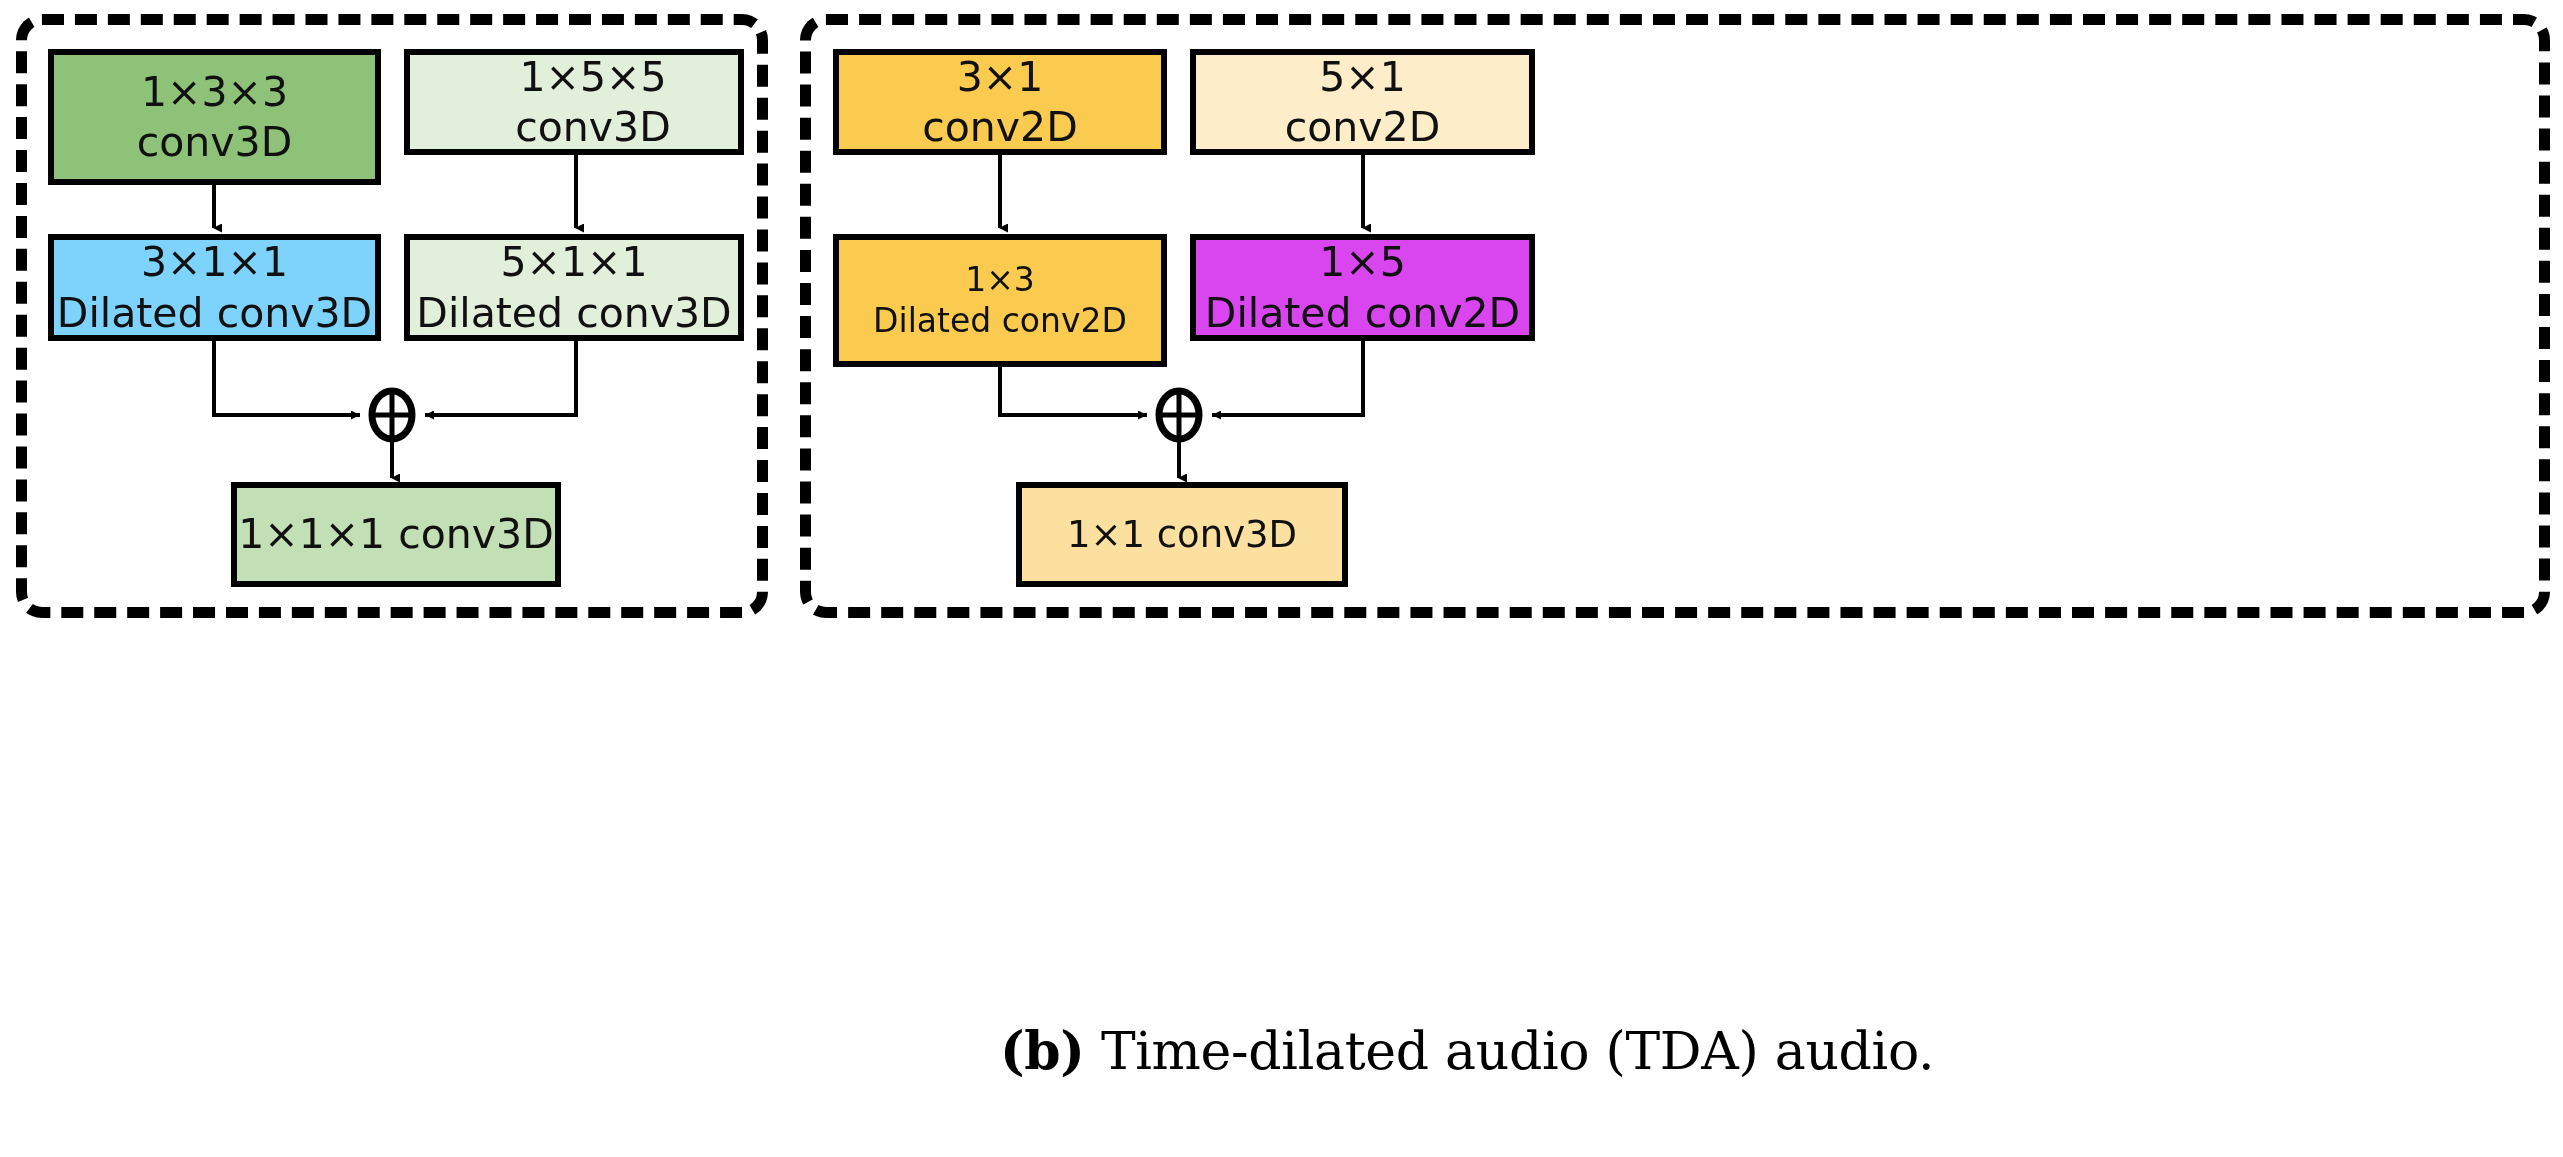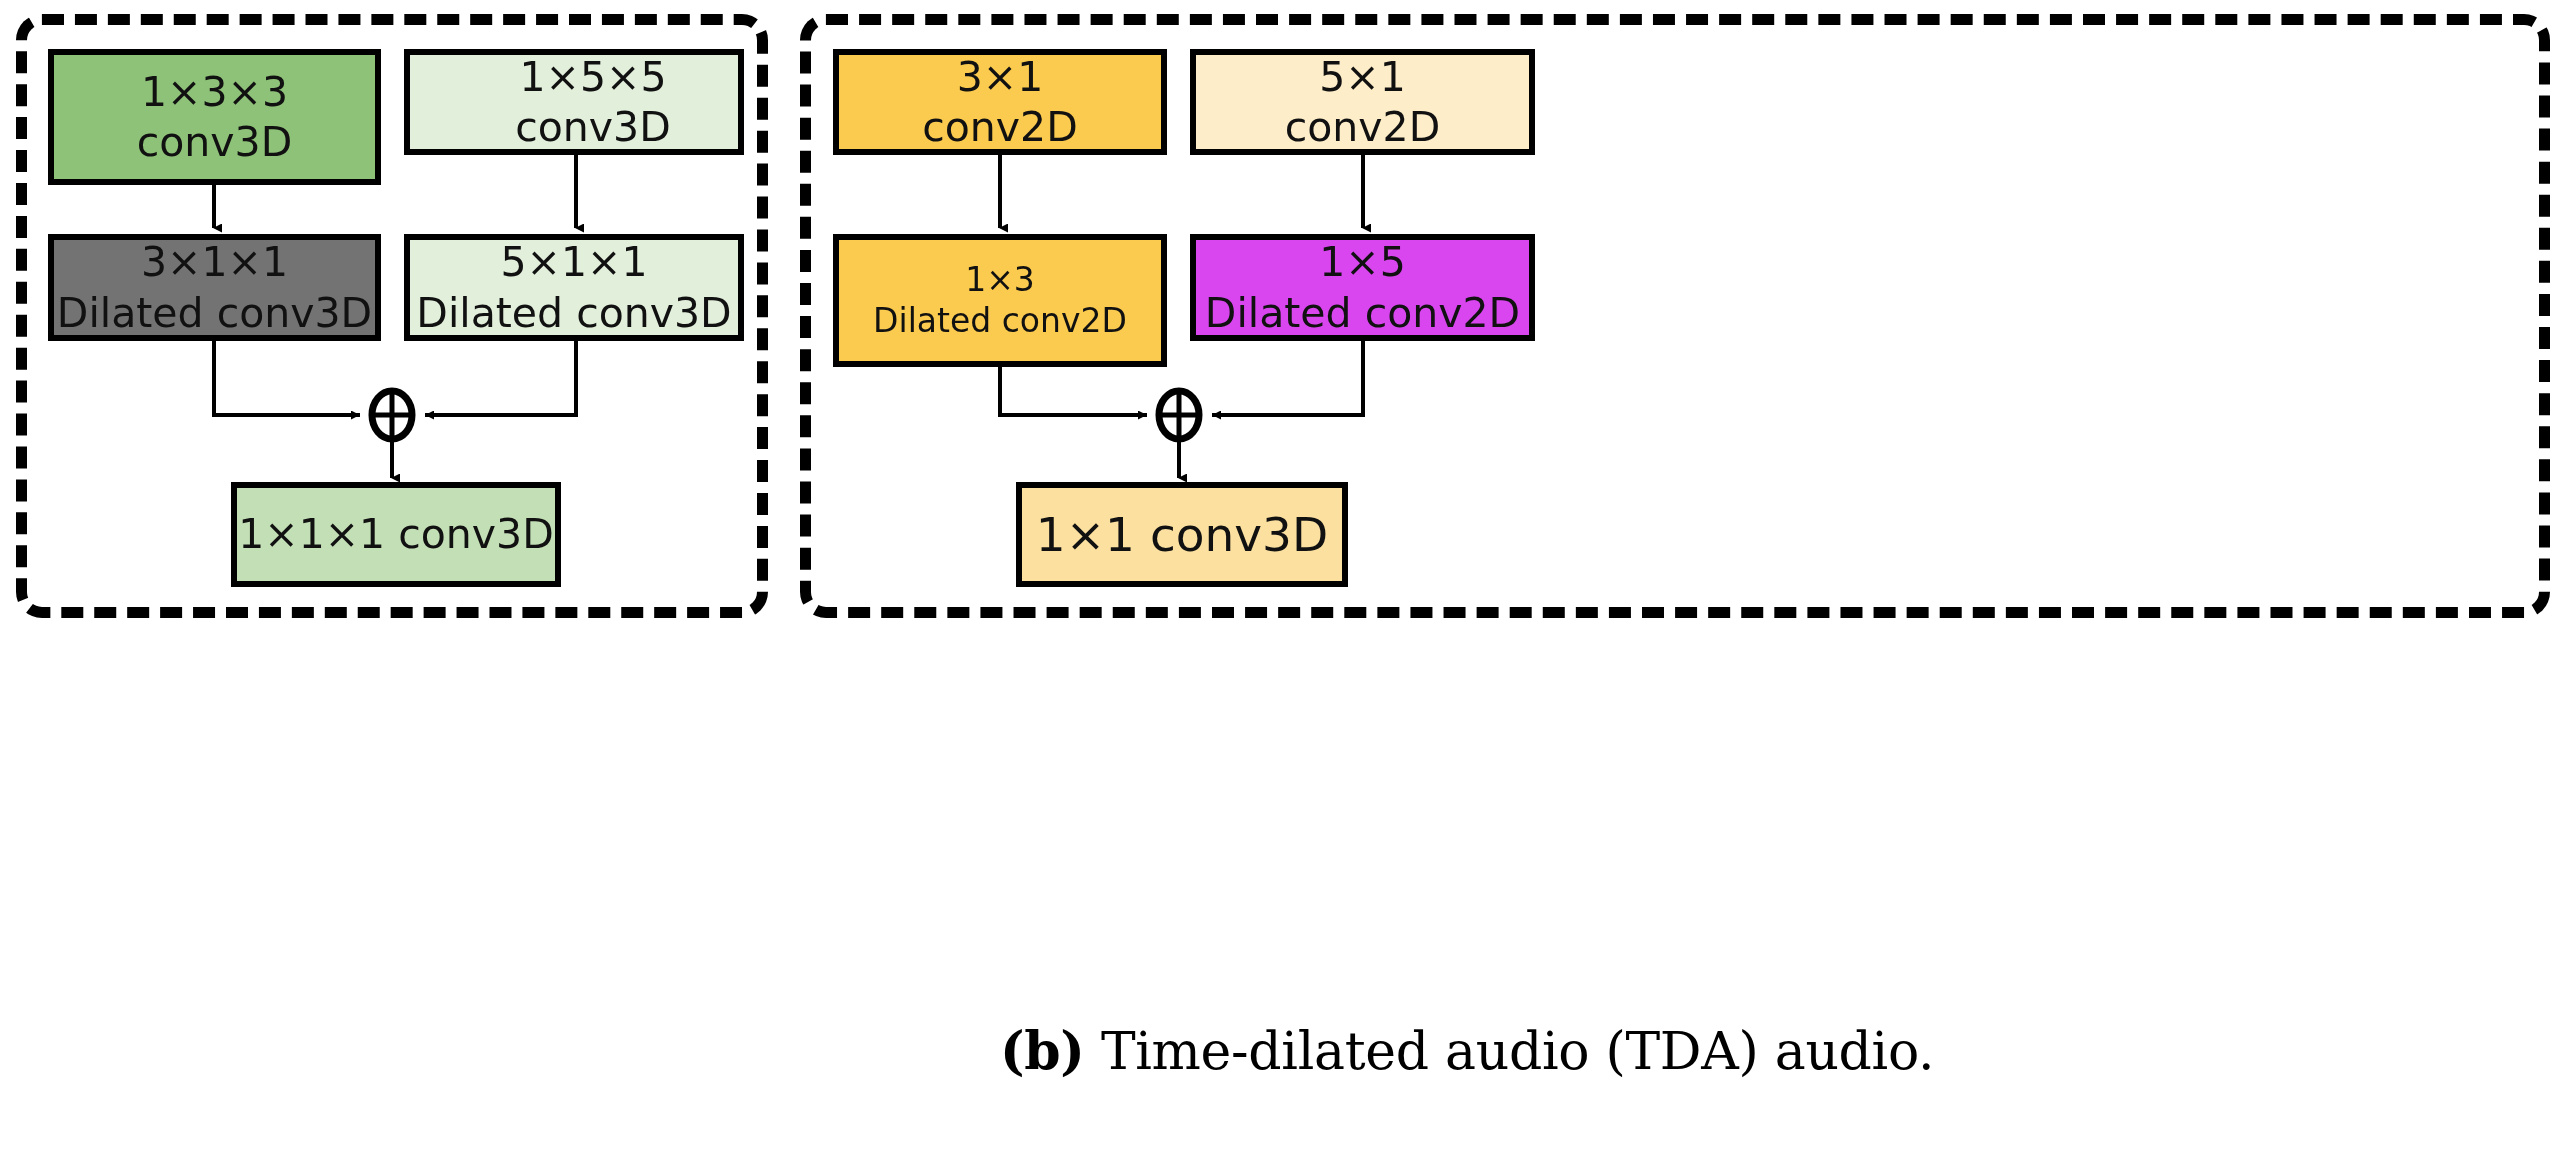--- a/index.html
+++ b/index.html
@@ -121,21 +121,21 @@
   <div class="node" id="a-tl" style="left: 48px; top: 49px; width: 333px; height: 136px; font-size: 41px; background: rgb(142, 194, 120);">
     <span class="l1">1×3×3</span>
     <span class="l2">conv3D</span>
   </div>
 
   <div class="node" id="a-tr" style="left: 404px; top: 49px; width: 340px; height: 106px; font-size: 41px; background: rgb(226, 239, 219); padding-left: 38px;">
     <span class="l1">1×5×5</span>
     <span class="l2">conv3D</span>
   </div>
 
-  <div class="node" id="a-ml" style="left: 48px; top: 234px; width: 333px; height: 107px; font-size: 41px; background: #737373;">
+  <div class="node" id="a-ml" style="left: 48px; top: 234px; width: 333px; height: 107px; font-size: 41px; background: #7dd3fc;">
     <span class="l1">3×1×1</span>
     <span class="l2">Dilated conv3D</span>
   </div>
 
   <div class="node" id="a-mr" style="left: 404px; top: 234px; width: 340px; height: 107px; font-size: 41px; background: rgb(226, 239, 219);">
     <span class="l1">5×1×1</span>
     <span class="l2">Dilated conv3D</span>
   </div>
 
   <div class="node single" id="a-out" style="left: 231px; top: 482px; width: 330px; height: 105px; font-size: 41px; background: rgb(195, 223, 181);">
@@ -157,21 +157,21 @@
   <div class="node" id="b-ml" style="left: 833px; top: 234px; width: 334px; height: 133px; font-size: 33px; background: rgb(251, 203, 79);">
     <span class="l1">1×3</span>
     <span class="l2">Dilated conv2D</span>
   </div>
 
   <div class="node" id="b-mr" style="left: 1190px; top: 234px; width: 345px; height: 107px; font-size: 41px; background: #d946ef;">
     <span class="l1">1×5</span>
     <span class="l2">Dilated conv2D</span>
   </div>
 
-  <div class="node single" id="b-out" style="left: 1016px; top: 482px; width: 332px; height: 105px; font-size: 47px; background: rgb(251, 224, 160);">
+  <div class="node single" id="b-out" style="left: 1016px; top: 482px; width: 332px; height: 105px; font-size: 37px; background: rgb(251, 224, 160);">
     <span class="l1">1×1 conv3D</span>
   </div>
 
 
   <div class="caption" id="caption-b">
     <span class="tag">(b)</span><span> Time-dilated audio (TDA) audio.</span>
   </div>
 
 </div>
 

